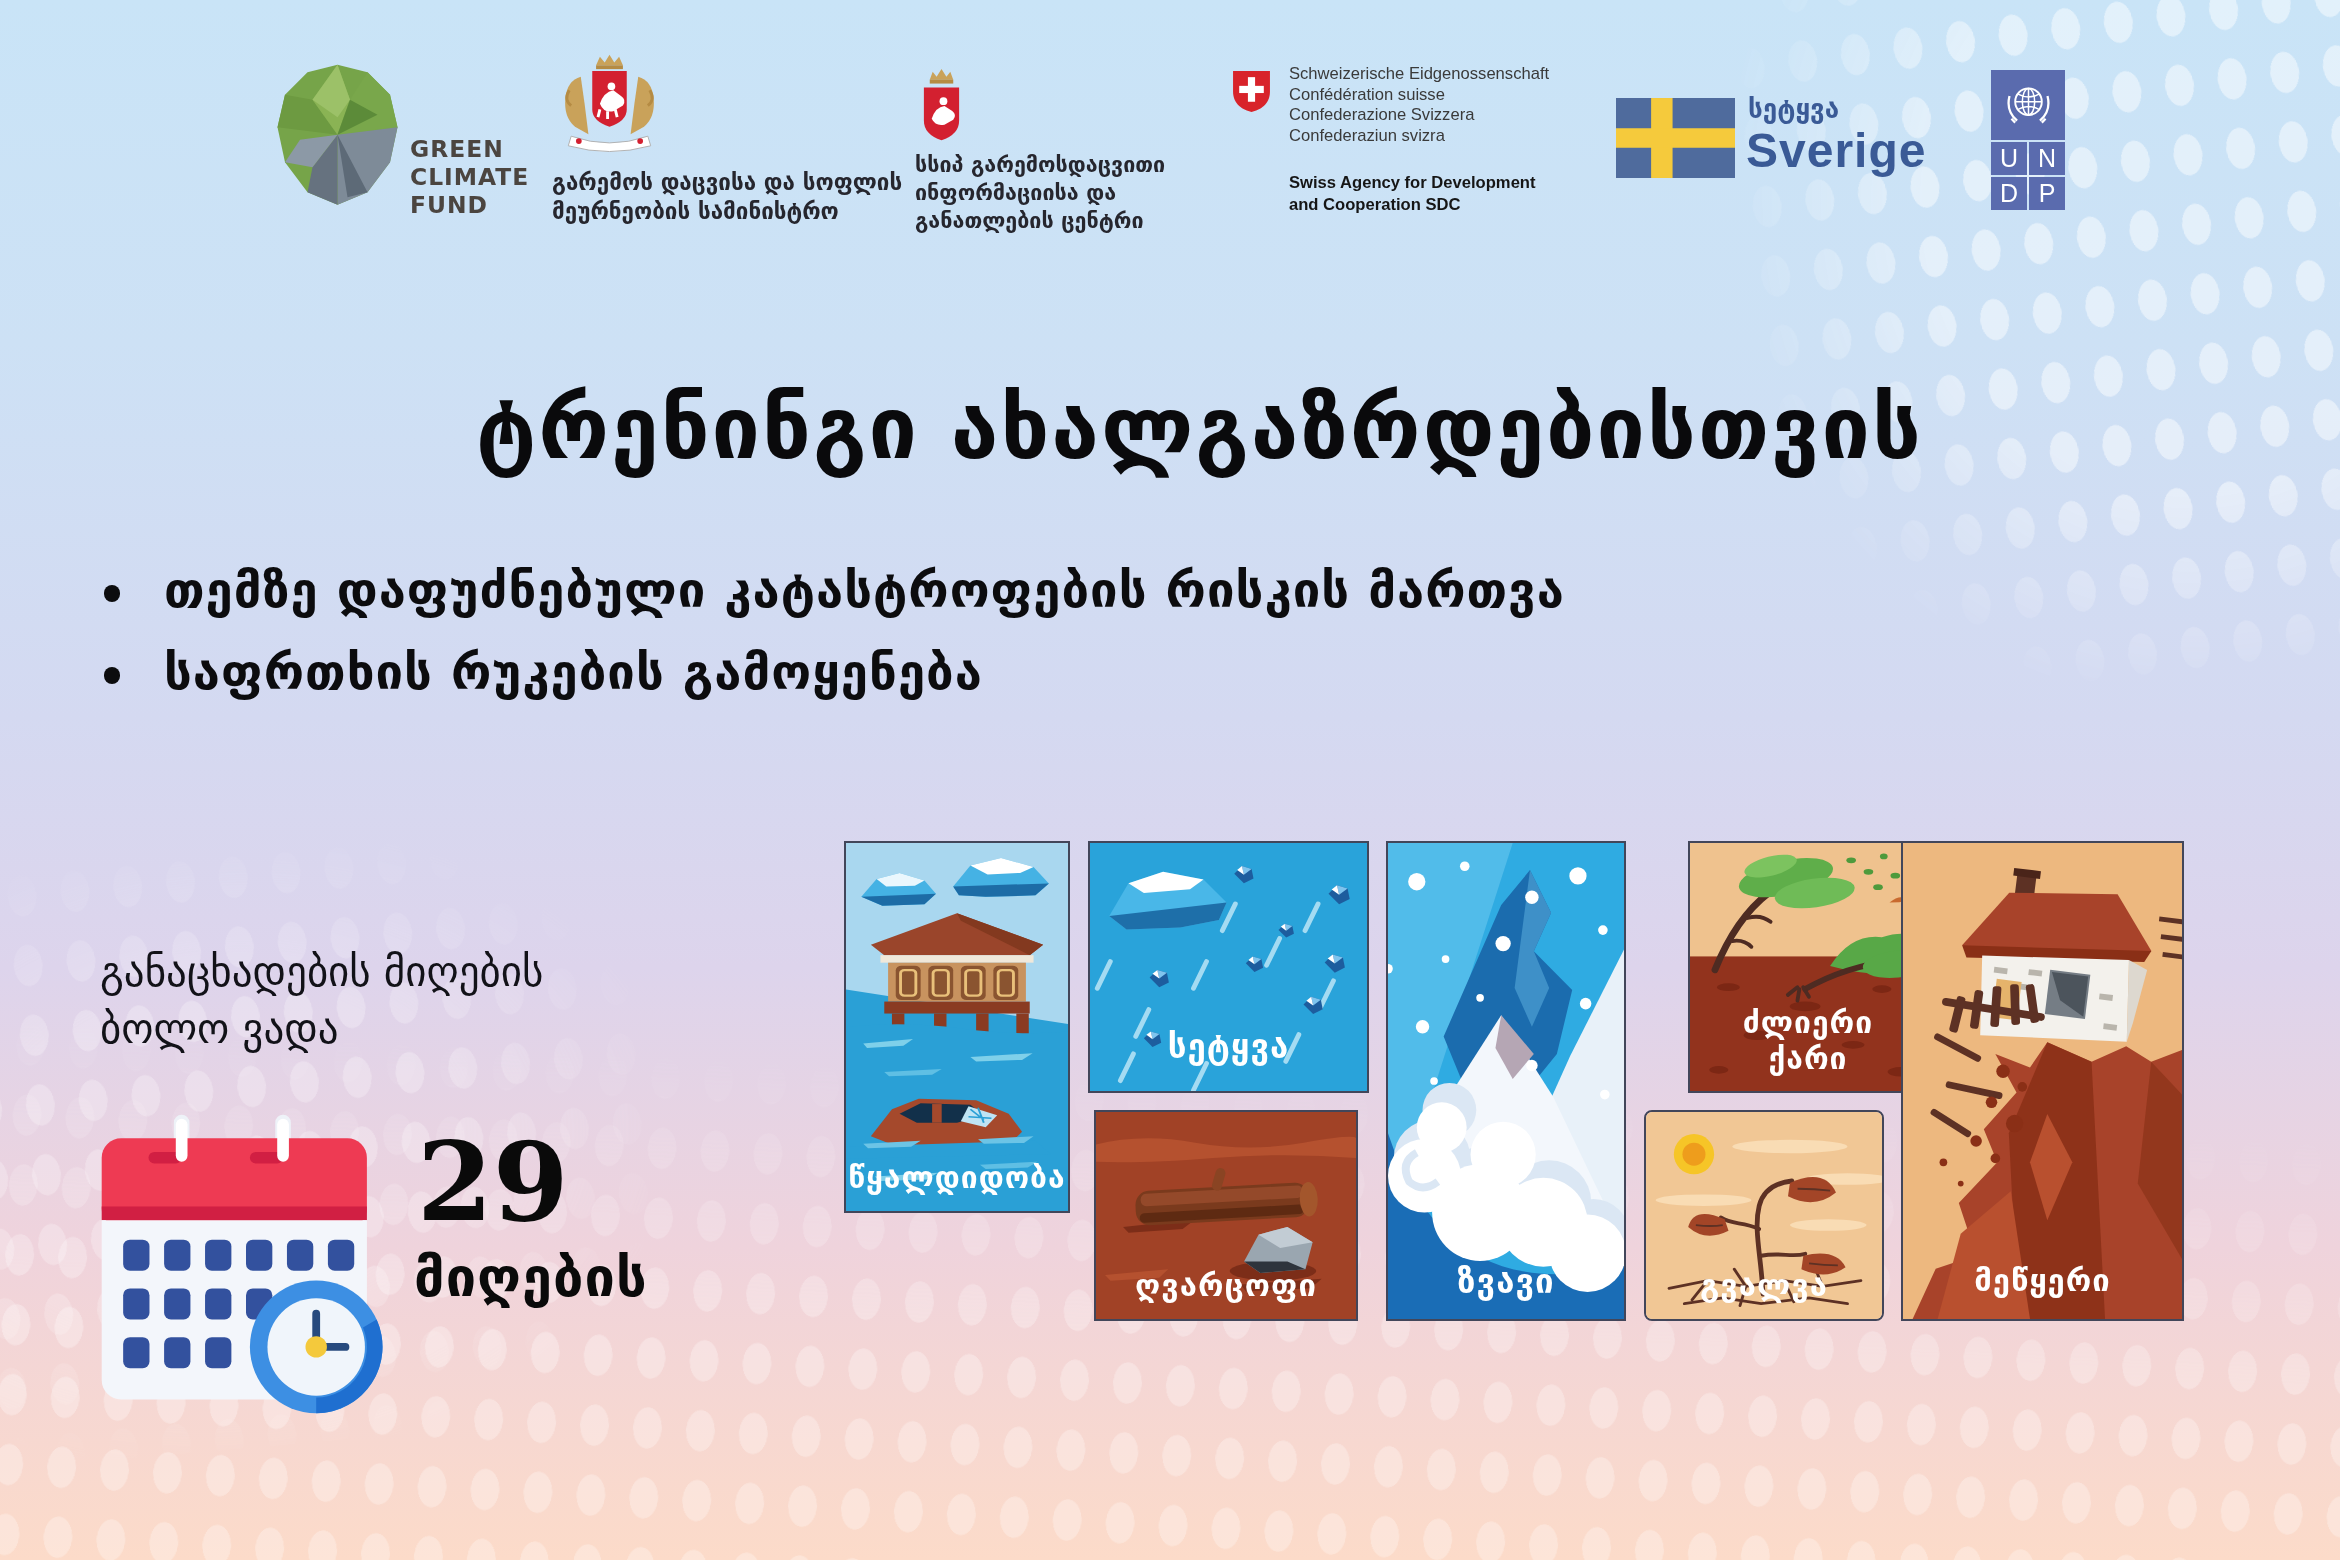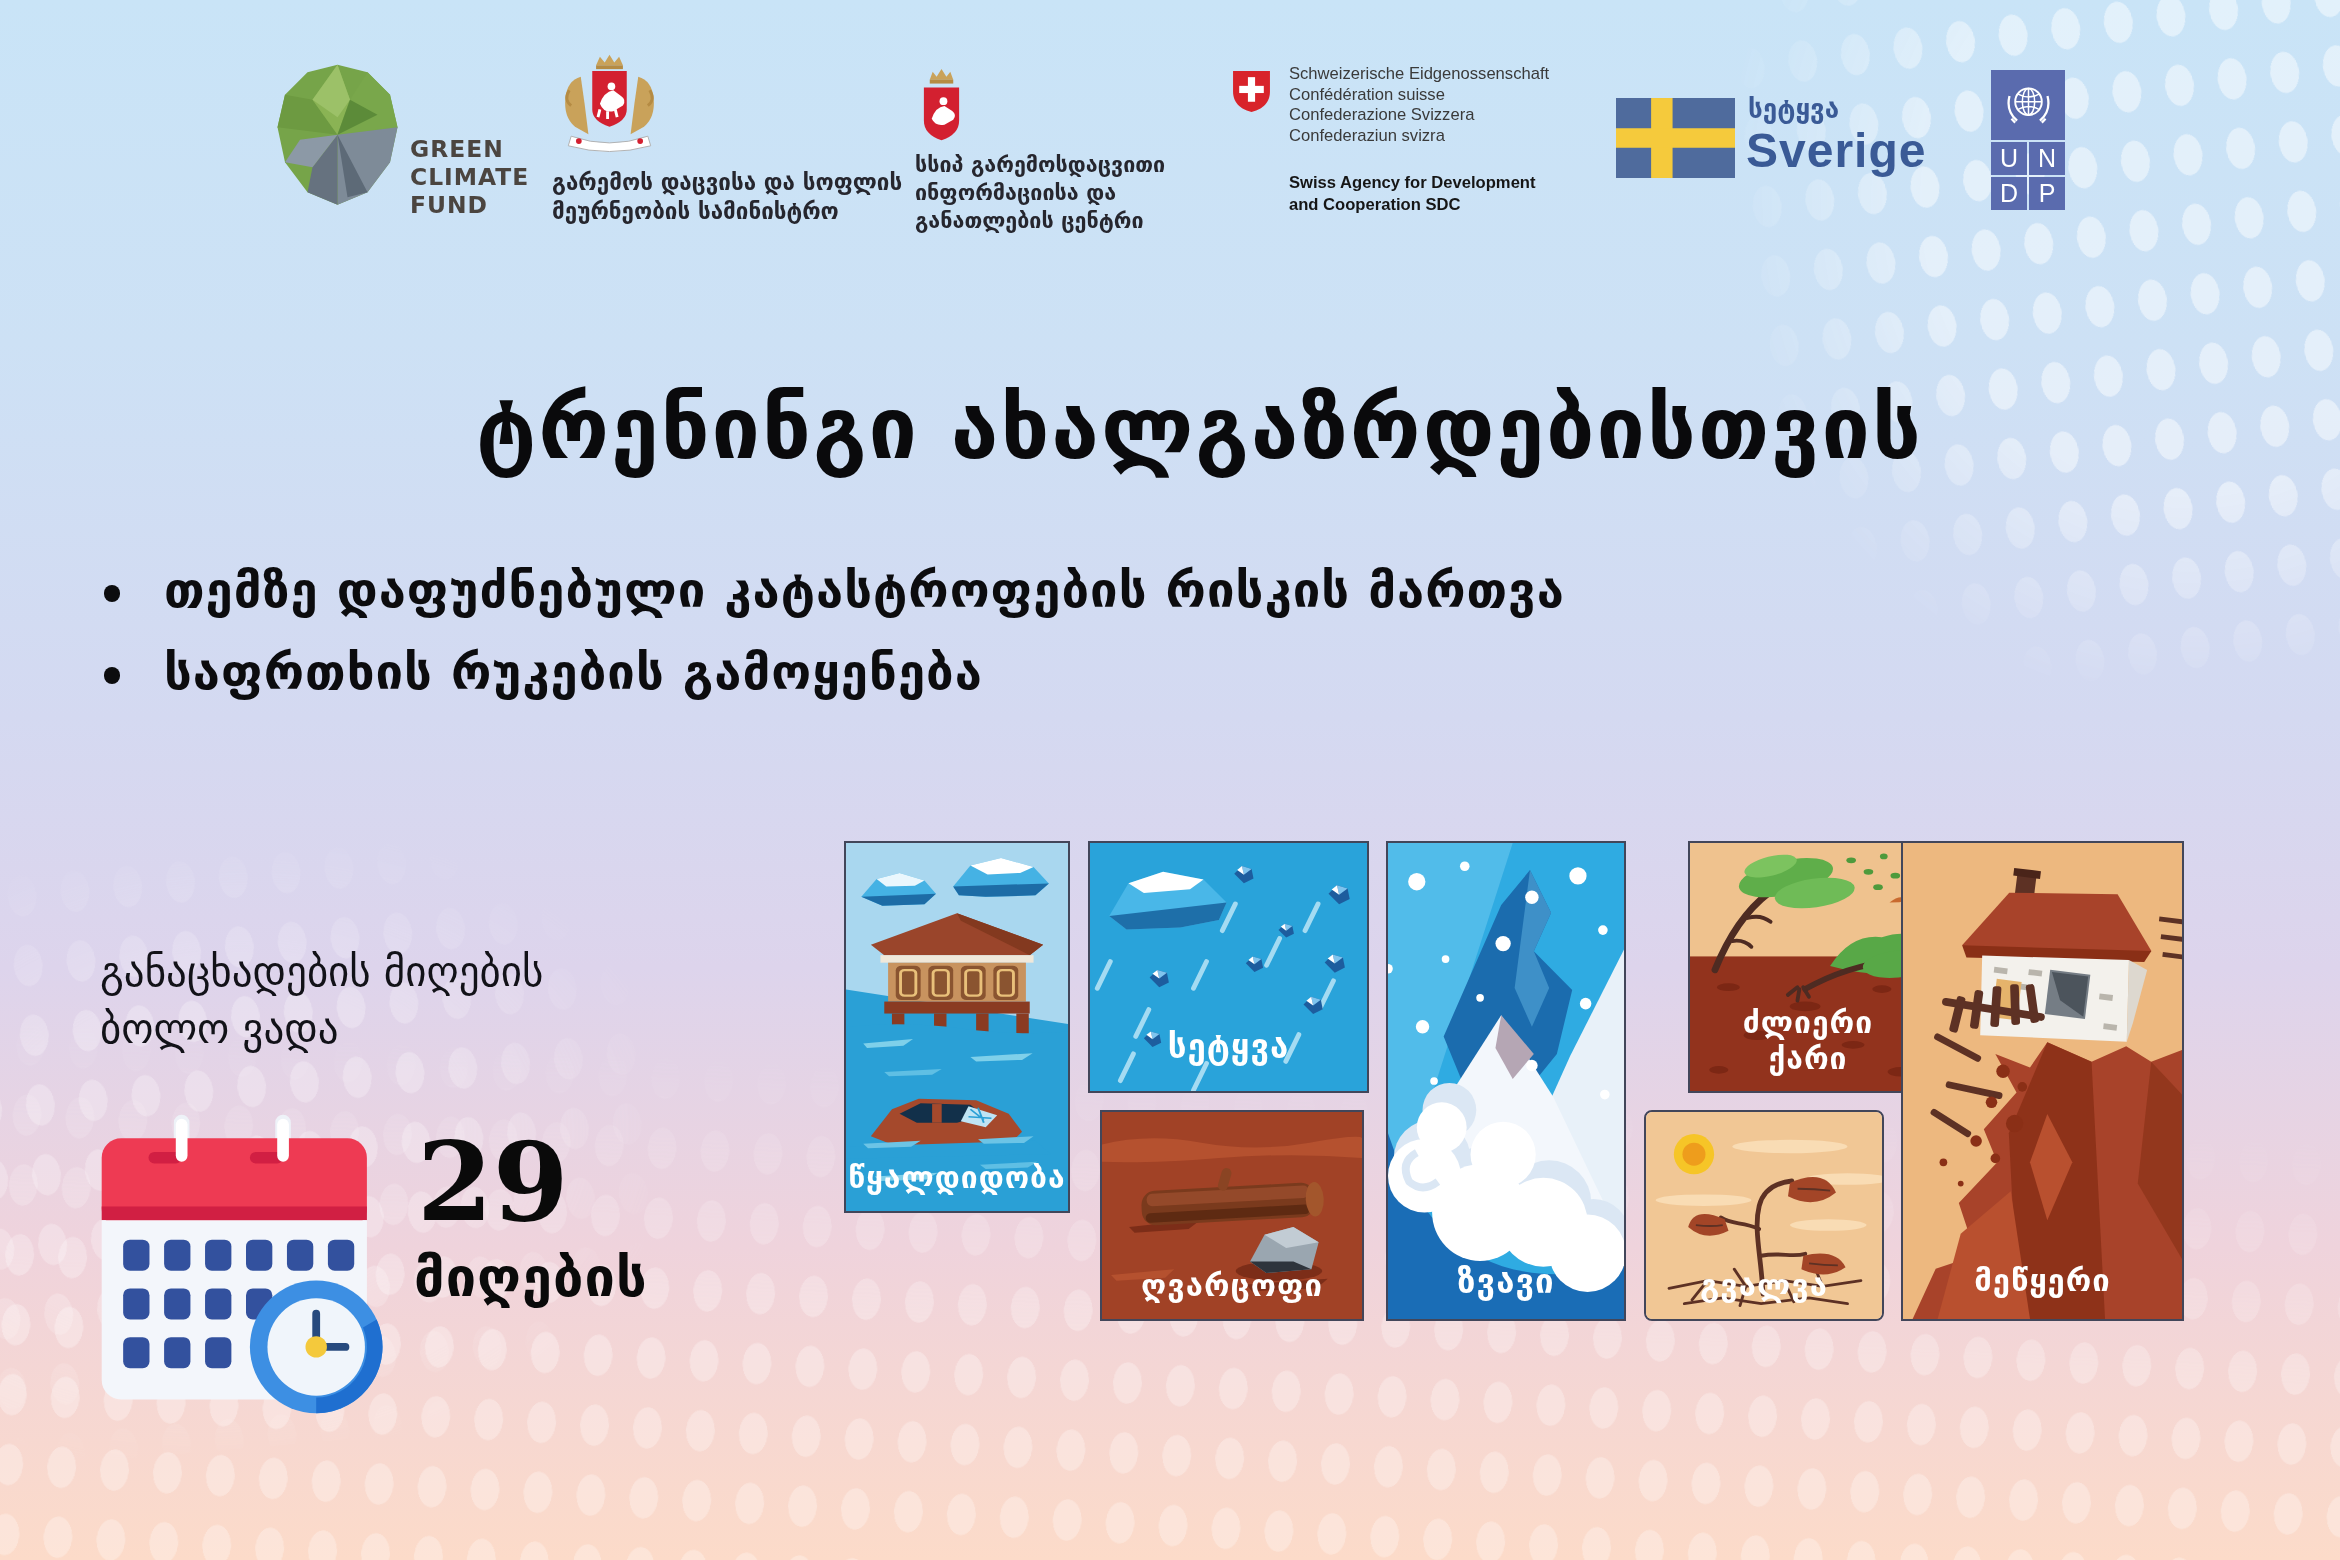--- a/index.html
+++ b/index.html
@@ -48,21 +48,21 @@
 
   
   .tiles{left:844px;top:841px;width:1346px;height:480px;}
   .tile{position:absolute;border:2px solid #42465a;box-sizing:border-box;overflow:hidden;}
   .tile svg{position:absolute;left:0;top:0;width:100%;height:100%;}
   .tile .label{position:absolute;left:0;right:0;bottom:15.6px;text-align:center;color:#ffffff;
     font-weight:bold;font-size:31px;letter-spacing:1px;}
   .t-flood{left:0;top:0;width:226px;height:372px;}
   .t-hail{left:244px;top:0;width:281px;height:252px;}
   .t-hail .label{bottom:25px;font-size:33px;}
-  .t-mud{left:256px;top:269px;width:264px;height:211px;}
+  .t-mud{left:250px;top:269px;width:264px;height:211px;}
   .t-avalanche{left:542px;top:0;width:240px;height:480px;}
   .t-avalanche .label{bottom:17.6px;font-size:33px;}
   .t-wind{left:800px;top:0;width:240px;height:252px;margin-left:44px;}
   .t-wind .label{bottom:13.7px;font-size:30px;padding:0 33px;line-height:1.2;}
   .t-drought{left:800px;top:269px;width:240px;height:211px;border-radius:8px;}
   .t-landslide{left:1057px;top:0;width:283px;height:480px;}
   .t-landslide .label{bottom:21.5px;}
 </style>
 </head>
 <body>

